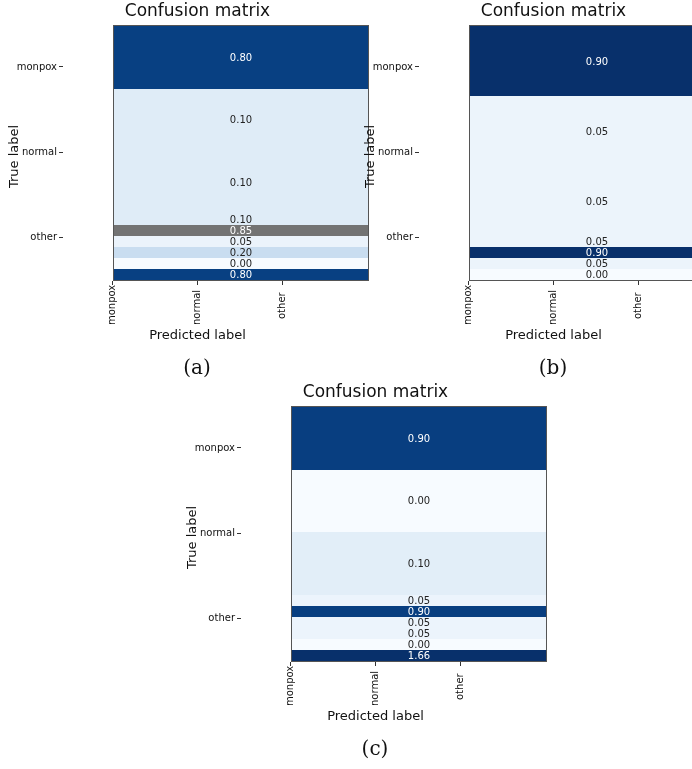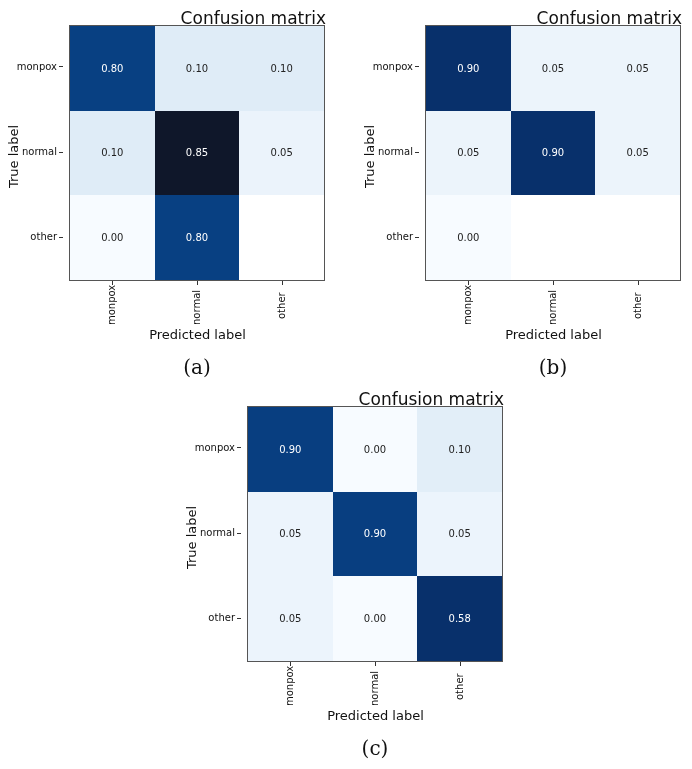--- a/index.html
+++ b/index.html
@@ -1,43 +1,44 @@
 <!DOCTYPE html>
 <html><head>
 <meta charset="utf-8">
 <style>
   html, body { margin: 0; padding: 0; background: #ffffff; }
   body { width: 692px; height: 769px; position: relative; overflow: hidden;
          font-family: "DejaVu Sans", sans-serif; color: #111; }
   .panel { position: absolute; width: 346px; height: 385px; }
-  .title { position: absolute; font-size: 17px; text-align: right; width: 257px; top: 8px; }
+  .title { position: absolute; font-size: 17px; text-align: center; width: 257px; top: 0; }
   .grid { position: absolute; width: 256px; height: 256px; border: 1px solid #555;
-          display: grid; grid-template-columns: repeat(3, 1fr); grid-template-rows: repeat(3, 1fr); box-sizing: border-box; }
+          display: grid; grid-template-columns: repeat(1, 1fr); grid-template-rows: repeat(3, 1fr); box-sizing: border-box; margin-left: 44px; }
   .cell { display: flex; align-items: center; justify-content: center; font-size: 10px; }
   .ylab { position: absolute; font-size: 10px; text-align: right; width: 60px; }
   .ylab::after { content: ""; display: inline-block; width: 4px; height: 1px; background: #333; margin-left: 2px; vertical-align: middle; }
   .xlab { position: absolute; font-size: 10px; transform: rotate(-90deg); transform-origin: left top; white-space: nowrap; }
   .xtick { position: absolute; width: 1px; height: 4px; background: #333; }
   .axtitle-x { position: absolute; font-size: 13px; text-align: center; width: 257px; }
   .axtitle-y { position: absolute; font-size: 13px; transform: rotate(-90deg); transform-origin: left top; white-space: nowrap; }
   .caption { position: absolute; font-family: "DejaVu Serif", serif; font-size: 20px; text-align: center; width: 60px; }
 </style>
 </head>
 <body>
 
 <div id="root">
     <div class="panel" style="left: 0px; top: 0px;">
       <div class="title" style="left: 69px;">Confusion matrix</div>
       <div class="grid" style="left: 69px; top: 25px;">
         <div class="cell" style="background: rgb(8, 64, 130); color: rgb(255, 255, 255);">0.80</div>
         <div class="cell" style="background: rgb(223, 236, 247); color: rgb(34, 34, 34);">0.10</div>
         <div class="cell" style="background: rgb(223, 236, 247); color: rgb(34, 34, 34);">0.10</div>
         <div class="cell" style="background: rgb(223, 236, 247); color: rgb(34, 34, 34);">0.10</div>
-        <div class="cell" style="background: #0f172a; color: rgb(255, 255, 255);">0.85</div>
+        <div class="cell" style="background: #737373; color: rgb(255, 255, 255);">0.85</div>
         <div class="cell" style="background: rgb(235, 243, 251); color: rgb(34, 34, 34);">0.05</div>
+        <div class="cell" style="background: rgb(201, 221, 240); color: rgb(34, 34, 34);">0.20</div>
         <div class="cell" style="background: rgb(247, 251, 255); color: rgb(34, 34, 34);">0.00</div>
         <div class="cell" style="background: rgb(8, 64, 130); color: rgb(255, 255, 255);">0.80</div>
       </div>
       <div class="ylab" style="left: 3px; top: 60.6667px;"><span>monpox</span></div>
       <div class="ylab" style="left: 3px; top: 146px;"><span>normal</span></div>
       <div class="ylab" style="left: 3px; top: 231.333px;"><span>other</span></div>
       <div class="xtick" style="left: 111.667px; top: 281px;"></div>
       <div class="xlab" style="left: 105.667px; top: 324.8px;">monpox</div>
       <div class="xtick" style="left: 197px; top: 281px;"></div>
       <div class="xlab" style="left: 191px; top: 324.8px;">normal</div>
@@ -75,21 +76,21 @@
       <div class="title" style="left: 69px;">Confusion matrix</div>
       <div class="grid" style="left: 69px; top: 25px;">
         <div class="cell" style="background: rgb(8, 62, 128); color: rgb(255, 255, 255);">0.90</div>
         <div class="cell" style="background: rgb(247, 251, 255); color: rgb(34, 34, 34);">0.00</div>
         <div class="cell" style="background: rgb(226, 238, 248); color: rgb(34, 34, 34);">0.10</div>
         <div class="cell" style="background: rgb(236, 244, 252); color: rgb(34, 34, 34);">0.05</div>
         <div class="cell" style="background: rgb(8, 62, 128); color: rgb(255, 255, 255);">0.90</div>
         <div class="cell" style="background: rgb(236, 244, 252); color: rgb(34, 34, 34);">0.05</div>
         <div class="cell" style="background: rgb(236, 244, 252); color: rgb(34, 34, 34);">0.05</div>
         <div class="cell" style="background: rgb(247, 251, 255); color: rgb(34, 34, 34);">0.00</div>
-        <div class="cell" style="background: rgb(8, 48, 107); color: rgb(255, 255, 255);">0.58</div>
+        <div class="cell" style="background: rgb(8, 48, 107); color: rgb(255, 255, 255);">1.66</div>
       </div>
       <div class="ylab" style="left: 3px; top: 60.6667px;"><span>monpox</span></div>
       <div class="ylab" style="left: 3px; top: 146px;"><span>normal</span></div>
       <div class="ylab" style="left: 3px; top: 231.333px;"><span>other</span></div>
       <div class="xtick" style="left: 111.667px; top: 281px;"></div>
       <div class="xlab" style="left: 105.667px; top: 324.8px;">monpox</div>
       <div class="xtick" style="left: 197px; top: 281px;"></div>
       <div class="xlab" style="left: 191px; top: 324.8px;">normal</div>
       <div class="xtick" style="left: 282.333px; top: 281px;"></div>
       <div class="xlab" style="left: 276.333px; top: 318.5px;">other</div>

